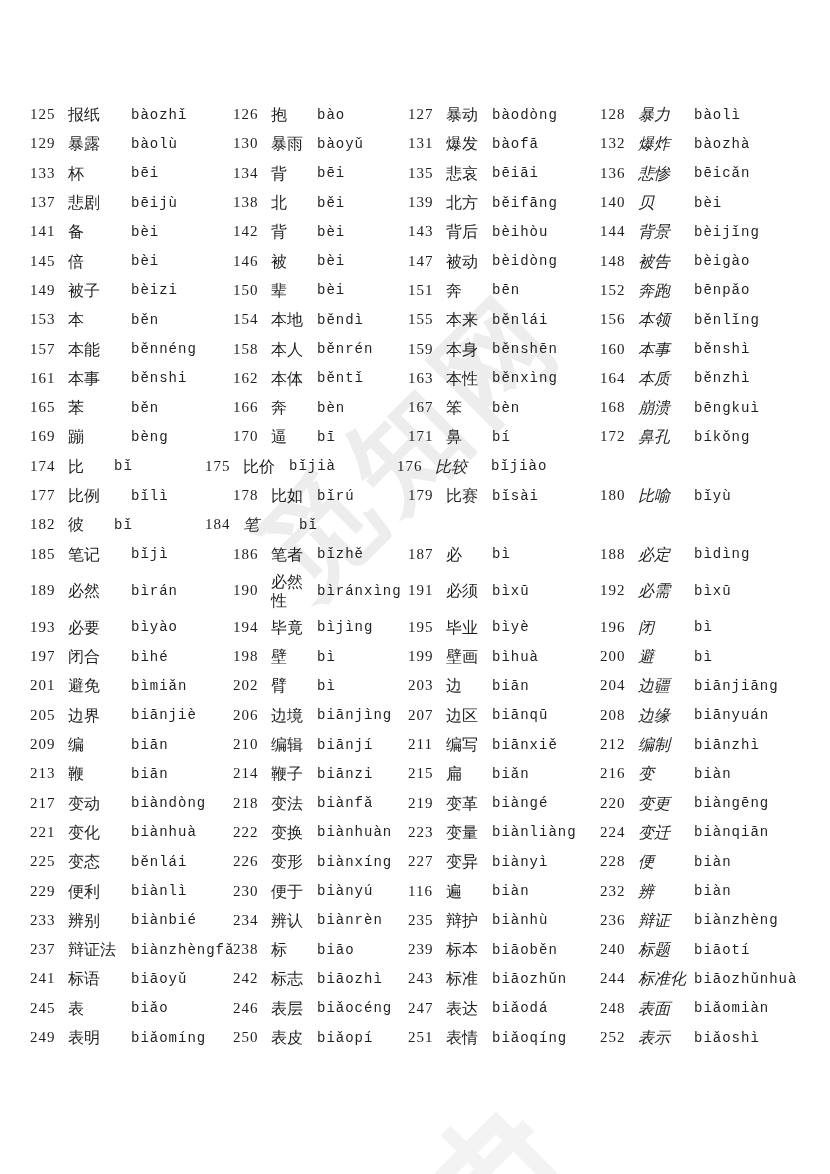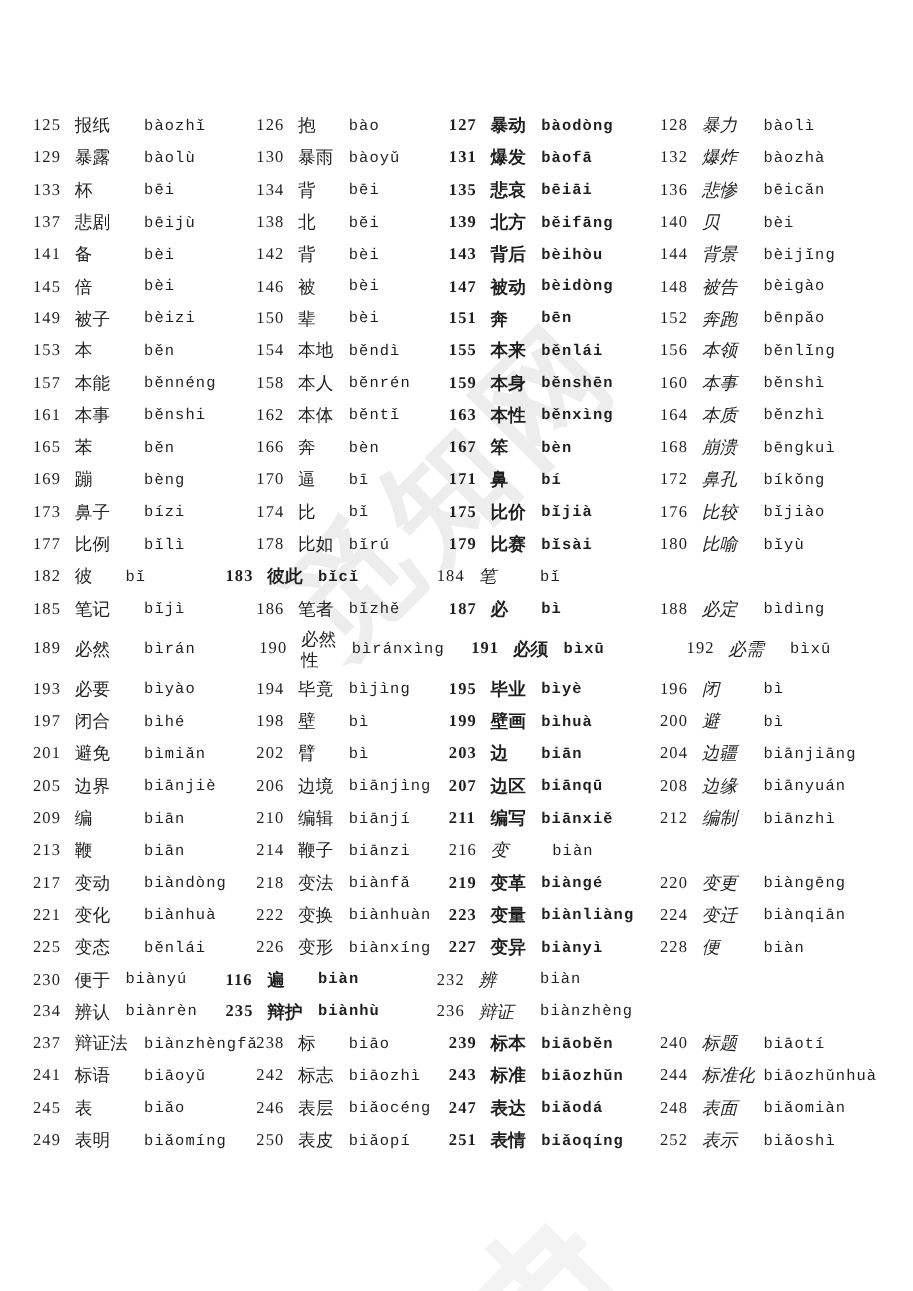--- a/index.html
+++ b/index.html
@@ -53,25 +53,25 @@
   }
 
   
   .vocab {
     position:absolute;
     left:30px; top:100px;
     width:800px;
     z-index:1;
   }
   .row { display:flex; height:29.3px; align-items:center; }
-  .row.tall { height:44px;gap:24px; }
+  .row.tall { height:44px; }
   .cell { display:flex; align-items:center; height:100%; }
   .cell.c1 { width:203px; }
   .cell.c2 { width:175px; }
-  .cell.c3 { width:192px;font-weight:bold; }
+  .cell.c3 { width:192px; }
   .cell.c4 { width:230px; }
   .num {
     flex:none; width:32px;
     font-size:15px;
     letter-spacing:1px;
   }
   .hanzi {
     flex:none;
     margin-left:6px;
     font-size:16px;
@@ -358,25 +358,20 @@
           <span class="hanzi">鼻</span>
           <span class="pinyin">bí</span>
         </div>
         <div class="cell c4">
           <span class="num">172</span>
           <span class="hanzi">鼻孔</span>
           <span class="pinyin">bíkǒng</span>
         </div>
       </div>
       <div class="row">
-        <div class="cell c1">
-          <span class="num">173</span>
-          <span class="hanzi">鼻子</span>
-          <span class="pinyin">bízi</span>
-        </div>
         <div class="cell c2">
           <span class="num">174</span>
           <span class="hanzi">比</span>
           <span class="pinyin">bǐ</span>
         </div>
         <div class="cell c3">
           <span class="num">175</span>
           <span class="hanzi">比价</span>
           <span class="pinyin">bǐjià</span>
         </div>
@@ -407,25 +402,20 @@
           <span class="hanzi">比喻</span>
           <span class="pinyin">bǐyù</span>
         </div>
       </div>
       <div class="row">
         <div class="cell c2">
           <span class="num">182</span>
           <span class="hanzi">彼</span>
           <span class="pinyin">bǐ</span>
         </div>
-        <div class="cell c3">
-          <span class="num">183</span>
-          <span class="hanzi">彼此</span>
-          <span class="pinyin">bǐcǐ</span>
-        </div>
         <div class="cell c4">
           <span class="num">184</span>
           <span class="hanzi">笔</span>
           <span class="pinyin">bǐ</span>
         </div>
       </div>
       <div class="row">
         <div class="cell c1">
           <span class="num">185</span>
           <span class="hanzi">笔记</span>
@@ -583,20 +573,25 @@
         <div class="cell c1">
           <span class="num">213</span>
           <span class="hanzi">鞭</span>
           <span class="pinyin">biān</span>
         </div>
         <div class="cell c2">
           <span class="num">214</span>
           <span class="hanzi">鞭子</span>
           <span class="pinyin">biānzi</span>
         </div>
+        <div class="cell c3">
+          <span class="num">215</span>
+          <span class="hanzi">扁</span>
+          <span class="pinyin">biǎn</span>
+        </div>
         <div class="cell c4">
           <span class="num">216</span>
           <span class="hanzi">变</span>
           <span class="pinyin">biàn</span>
         </div>
       </div>
       <div class="row">
         <div class="cell c1">
           <span class="num">217</span>
           <span class="hanzi">变动</span>
@@ -656,37 +651,47 @@
           <span class="hanzi">变异</span>
           <span class="pinyin">biànyì</span>
         </div>
         <div class="cell c4">
           <span class="num">228</span>
           <span class="hanzi">便</span>
           <span class="pinyin">biàn</span>
         </div>
       </div>
       <div class="row">
+        <div class="cell c1">
+          <span class="num">229</span>
+          <span class="hanzi">便利</span>
+          <span class="pinyin">biànlì</span>
+        </div>
         <div class="cell c2">
           <span class="num">230</span>
           <span class="hanzi">便于</span>
           <span class="pinyin">biànyú</span>
         </div>
         <div class="cell c3">
           <span class="num">116</span>
           <span class="hanzi">遍</span>
           <span class="pinyin">biàn</span>
         </div>
         <div class="cell c4">
           <span class="num">232</span>
           <span class="hanzi">辨</span>
           <span class="pinyin">biàn</span>
         </div>
       </div>
       <div class="row">
+        <div class="cell c1">
+          <span class="num">233</span>
+          <span class="hanzi">辨别</span>
+          <span class="pinyin">biànbié</span>
+        </div>
         <div class="cell c2">
           <span class="num">234</span>
           <span class="hanzi">辨认</span>
           <span class="pinyin">biànrèn</span>
         </div>
         <div class="cell c3">
           <span class="num">235</span>
           <span class="hanzi">辩护</span>
           <span class="pinyin">biànhù</span>
         </div>

